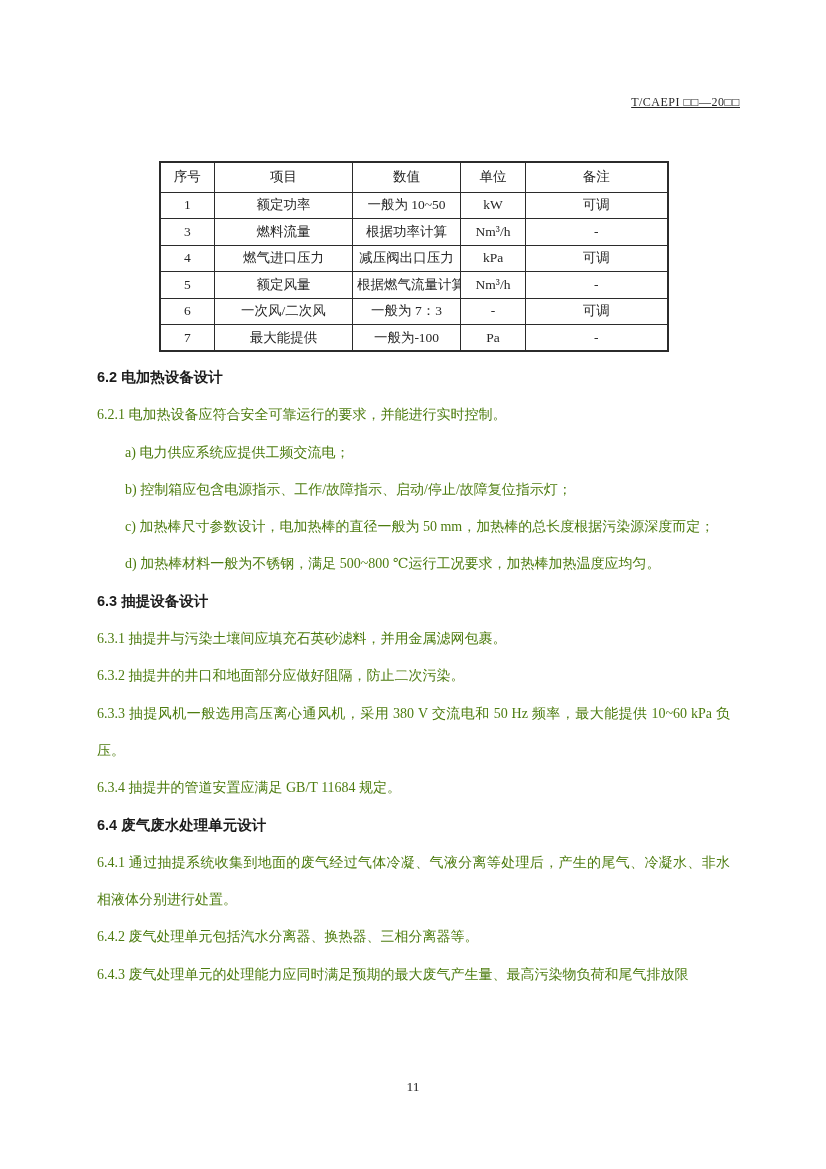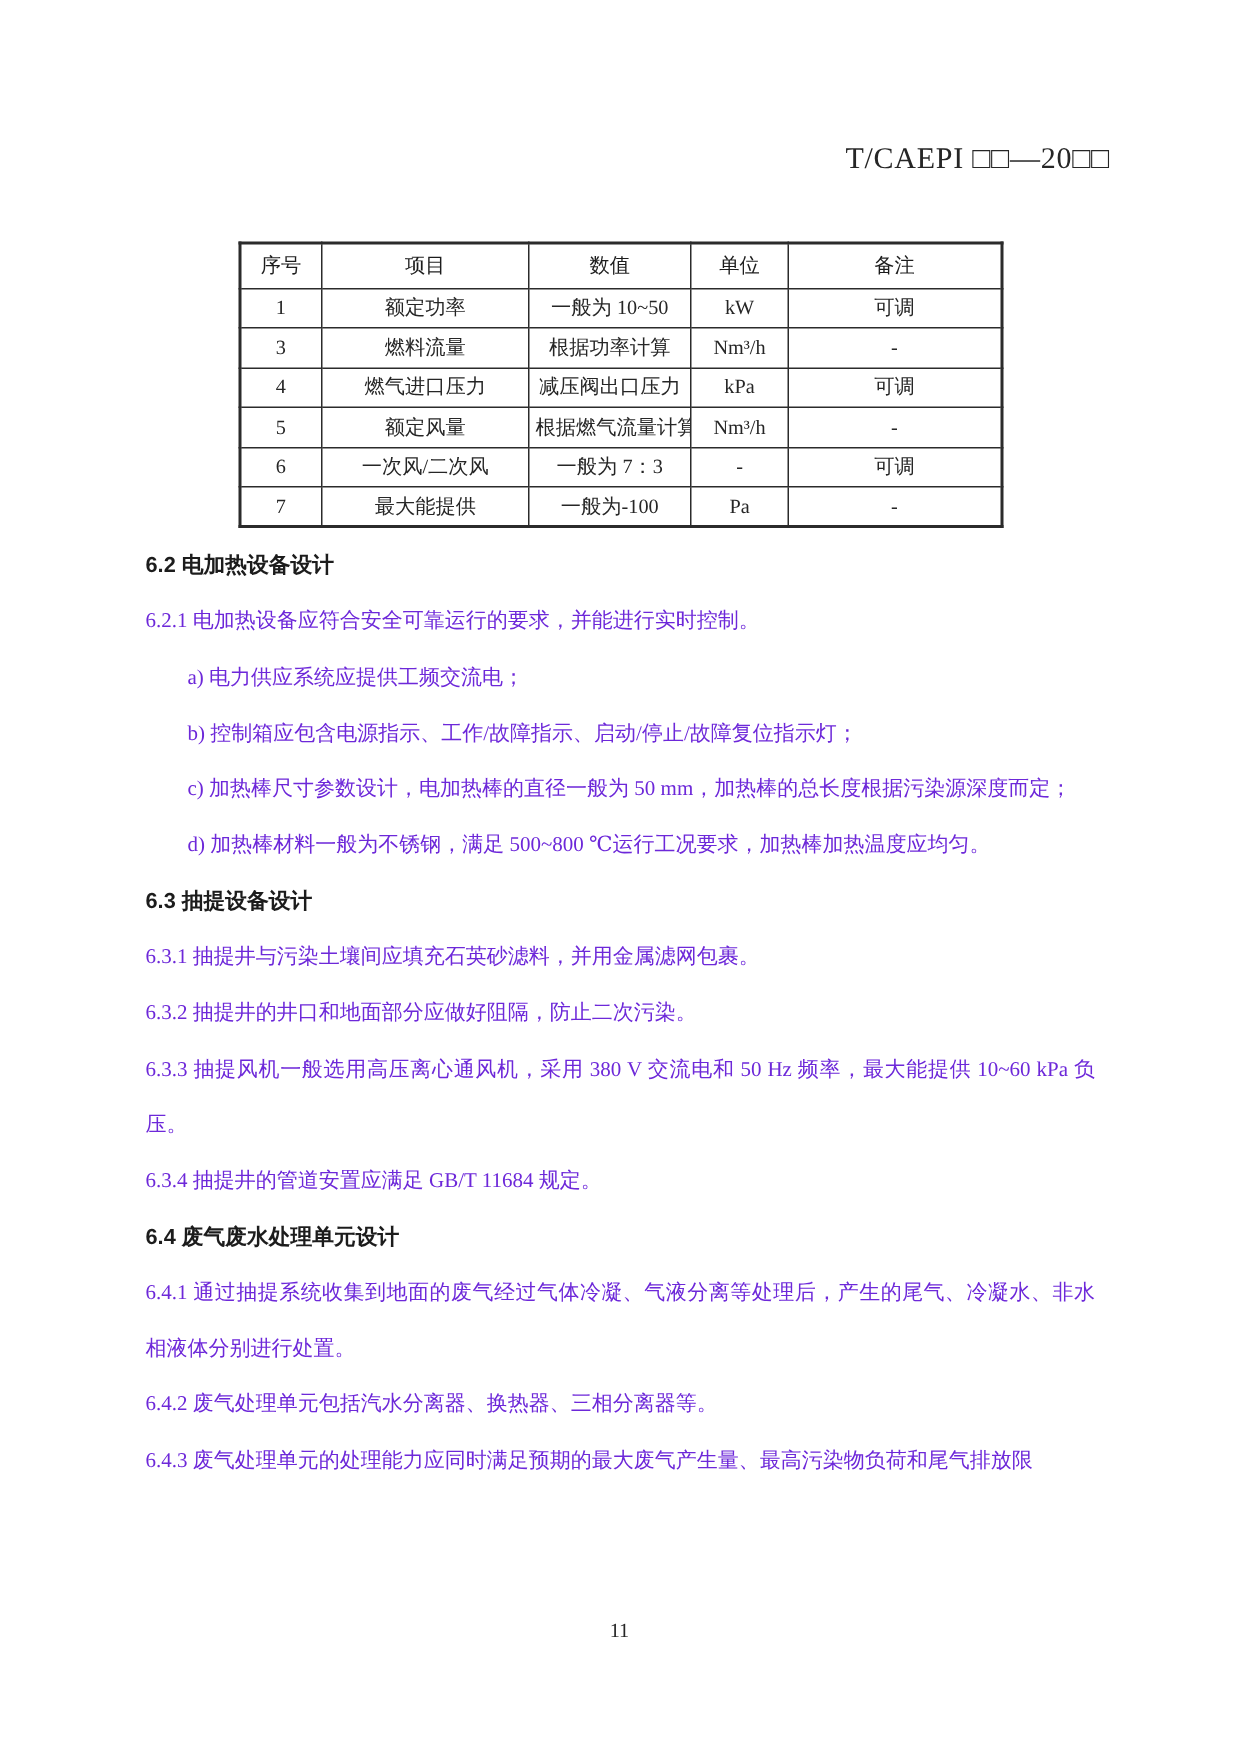--- a/index.html
+++ b/index.html
@@ -10,23 +10,24 @@
     height: 1169px;
     background: #ffffff;
     overflow: hidden;
     font-family: "Liberation Serif", "DejaVu Serif", serif;
     color: #1f1f1f;
   }
   .doc-header {
     position: absolute;
     top: 95px;
     right: 86px;
-    font-size: 20px;
+    font-size: 12px;
     letter-spacing: 0.5px;
     color: #262626;
+    text-decoration: underline;
   }
   .content {
     position: absolute;
     top: 161px;
     left: 97px;
     width: 633px;
   }
   .table-caption {
     text-align: center;
     font-weight: bold;
@@ -63,21 +64,21 @@
     font-size: 13.5px;
     color: #262626;
   }
   .body-text { margin-top: 7px; }
   .body-text p, .body-text h3 {
     margin: 0;
     font-size: 14px;
     font-weight: normal;
     line-height: 37.3px;
     text-align: justify;
-    color: #6d28d9;
+    color: #4d7c0f;
   }
   .body-text h3.section-heading {
     font-weight: bold;
     font-size: 14.5px;
     font-family: "Liberation Sans", "DejaVu Sans", sans-serif;
     text-align: left;
     color: #1c1c1c;
   }
   .body-text p.list-item { padding-left: 28px; }
   .page-number {

